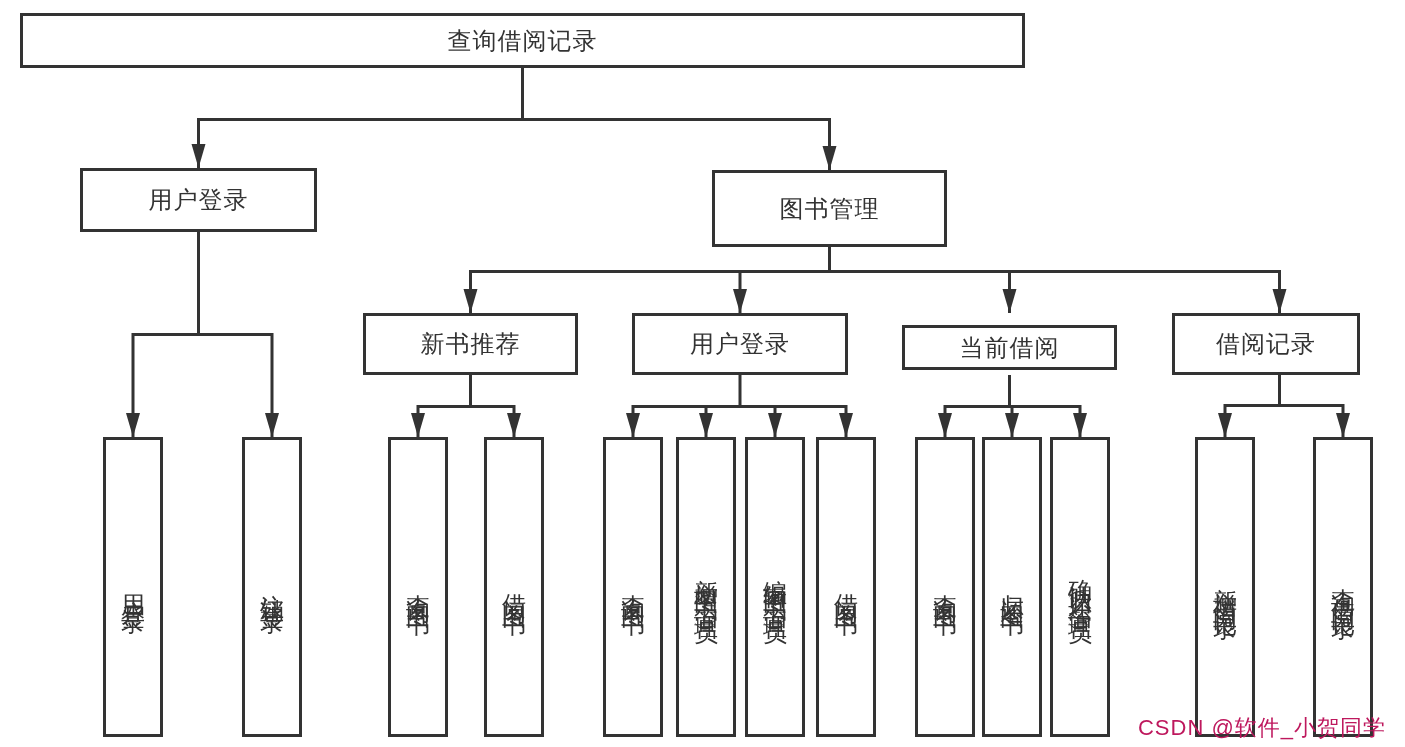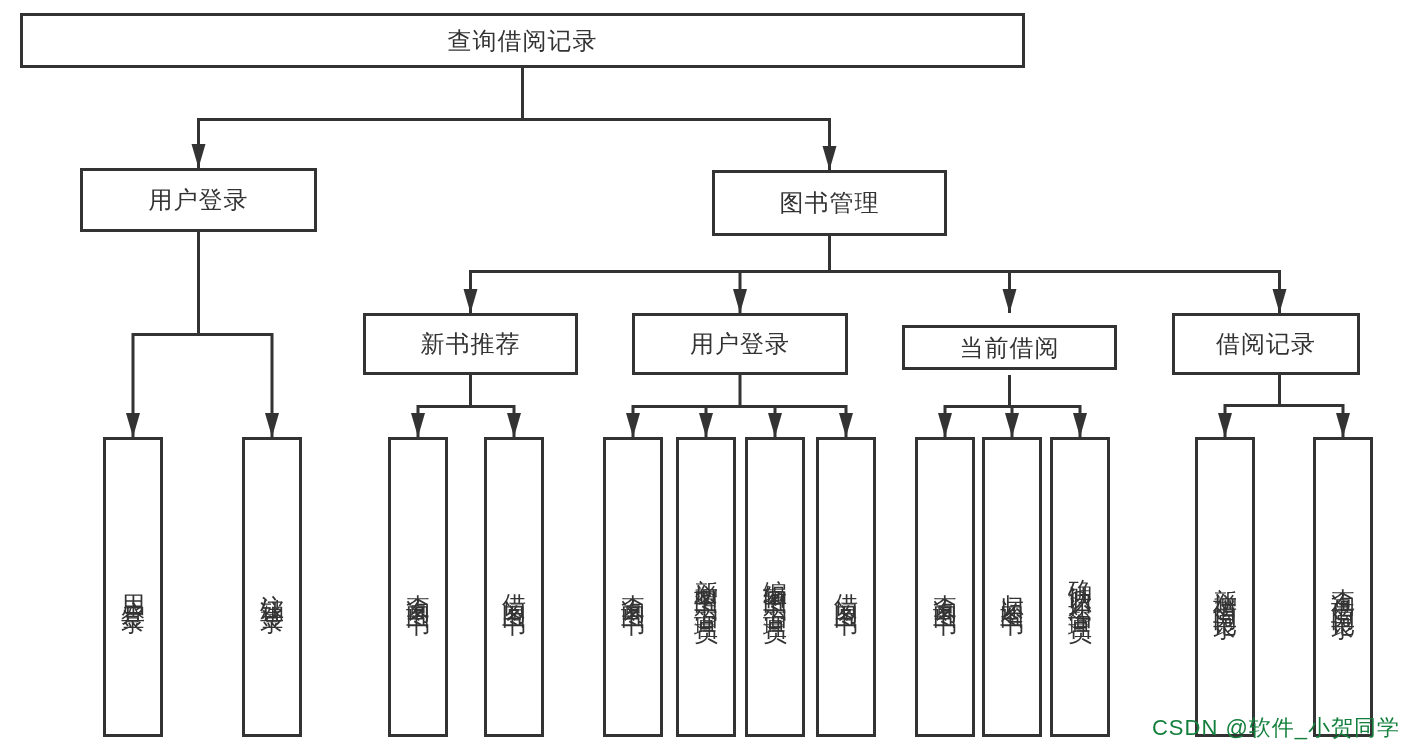--- a/index.html
+++ b/index.html
@@ -15,42 +15,42 @@
     display:flex;align-items:center;justify-content:center;
   }
   .h-label{font-size:24px;letter-spacing:1px;white-space:nowrap;}
   .v-label{
     writing-mode:vertical-rl;text-orientation:mixed;
     font-size:24px;letter-spacing:6px;white-space:nowrap;
   }
   
   #root-box      {left:20px;  top:13px;  width:1005px;height:55px;}
   #user-login-box{left:80px;  top:168px; width:237px; height:64px;}
-  #book-mgmt-box {left:712px; top:170px; width:235px; height:66px;}
+  #book-mgmt-box {left:712px; top:170px; width:235px; height:77px;}
   #new-book-box  {left:363px; top:313px; width:215px; height:62px;}
   #borrow-box    {left:632px; top:313px; width:216px; height:62px;}
   #current-box   {left:902px; top:325px; width:215px; height:45px;}
   #records-box   {left:1172px;top:313px; width:188px; height:62px;}
   .leaf{top:437px;width:60px;height:300px;}
   #leaf-login      {left:103px;}
   #leaf-logout     {left:242px;}
   #leaf-nb-query   {left:388px;}
   #leaf-nb-borrow  {left:484px;}
   #leaf-bb-query   {left:603px;}
   #leaf-bb-add     {left:676px;}
   #leaf-bb-edit    {left:745px;}
   #leaf-bb-borrow  {left:816px;}
   #leaf-cb-query   {left:915px;}
   #leaf-cb-return  {left:982px;}
   #leaf-cb-confirm {left:1050px;}
   #leaf-rec-add    {left:1195px;}
   #leaf-rec-query  {left:1313px;}
   #watermark{
-    position:absolute;right:5px;bottom:4px;z-index:2;
-    color:#15803d;font-size:22px;letter-spacing:1px;white-space:nowrap;
+    position:absolute;right:19px;bottom:4px;z-index:2;
+    color:#be185d;font-size:22px;letter-spacing:1px;white-space:nowrap;
   }
 </style>
 </head>
 <body>
 
 <svg id="connectors" viewBox="0 0 1405 747" xmlns="http://www.w3.org/2000/svg">
   <g stroke="#333333" stroke-width="3" fill="none">
     <path d="M522.5 68 V 119.5"></path>
     <path d="M198.5 168 V 119.5 H 829.5 V 170"></path>
   </g>

